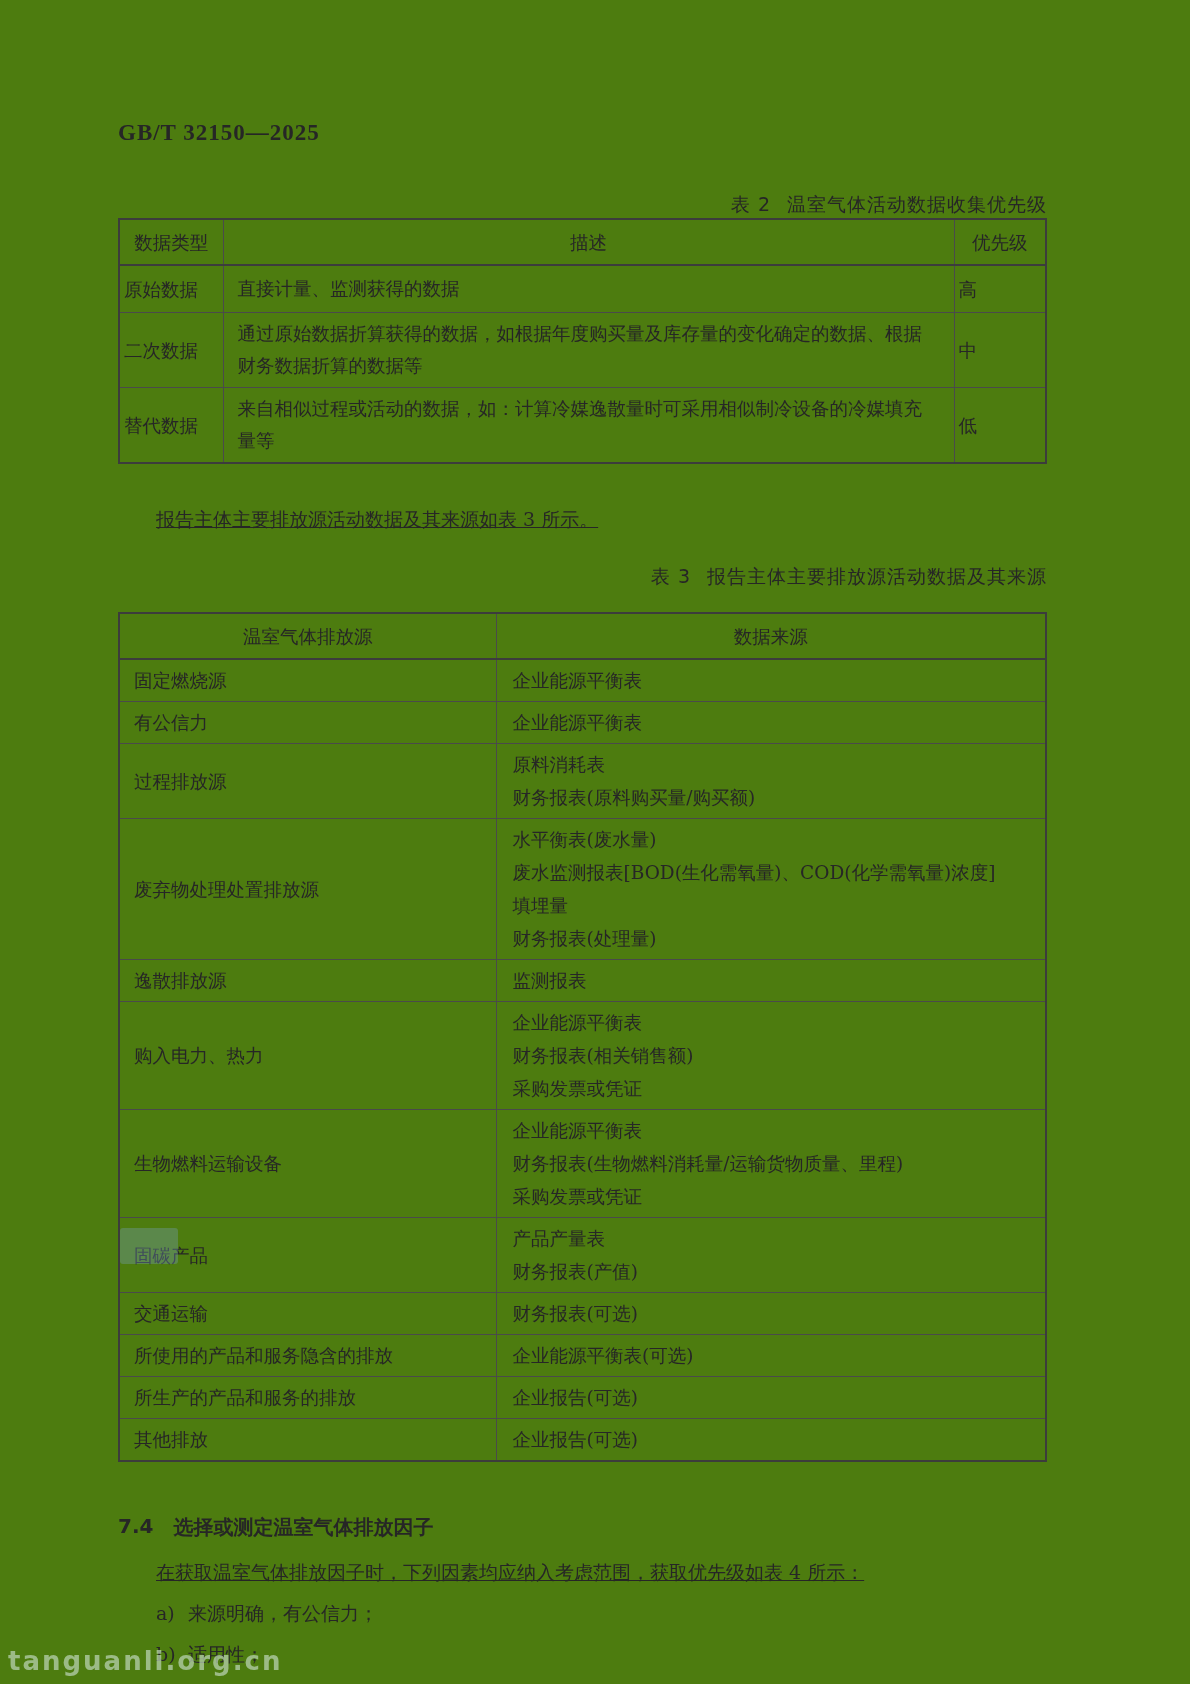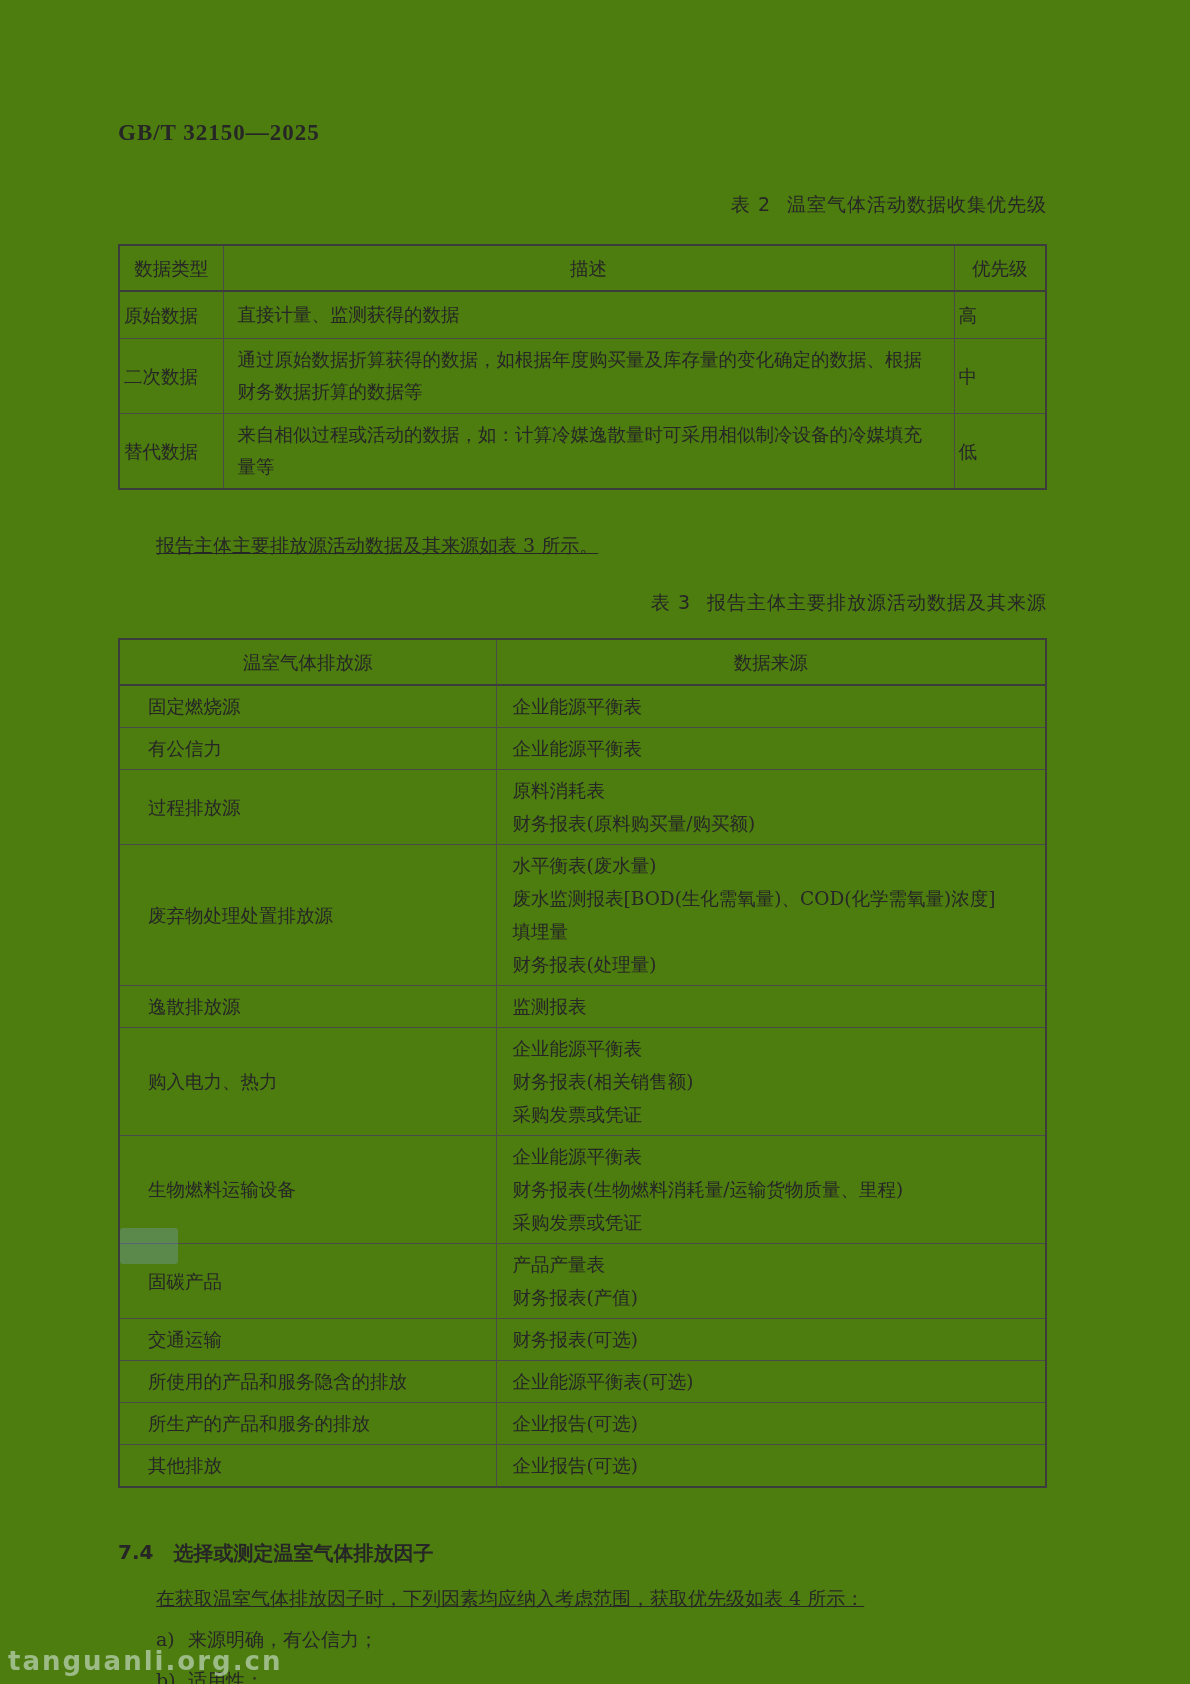--- a/index.html
+++ b/index.html
@@ -20,28 +20,28 @@
     font-weight:normal; font-size:19px; letter-spacing:1px;
   }
   .caption-2 { margin-top:46px; }
   .caption-3 { margin-top:30px; }
   .caption-label { margin-right:16px; }
 
   table.tbl {
     border-collapse:collapse; width:100%; table-layout:fixed;
     border:2px solid #3c3c3c;
   }
-  .tbl-2 { margin-top:26px; }
+  .tbl-2 { }
   .tbl-3 { margin-top:22px; }
   .tbl th, .tbl td { border:1px solid #4a4a4a; font-size:18.5px; font-weight:normal; }
   .tbl thead th { height:42px; text-align:center; border-bottom:2px solid #3c3c3c; }
   .col-type, .col-priority { text-align:left; padding:5px 4px; }
   .col-desc { padding:5px 14px; line-height:32px; text-align:left; }
   td.col-type { height:36px; }
-  .col-source { padding:4px 4px 4px 28px; text-align:left; }
+  .col-source { padding:4px 4px 4px 14px; text-align:left; }
   .col-data { padding:4px 4px 4px 16px; text-align:left; }
   .cell-line { line-height:33px; }
 
   .para { font-size:19px; line-height:30px; text-indent:2em;text-decoration:underline; }
   .para-1 { margin-top:40px; }
   .para-2 { margin-top:16px; }
 
   .section-heading {
     margin-top:52px; display:flex; gap:20px;
     font-family:"DejaVu Sans", sans-serif; font-weight:bold; font-size:20px;

